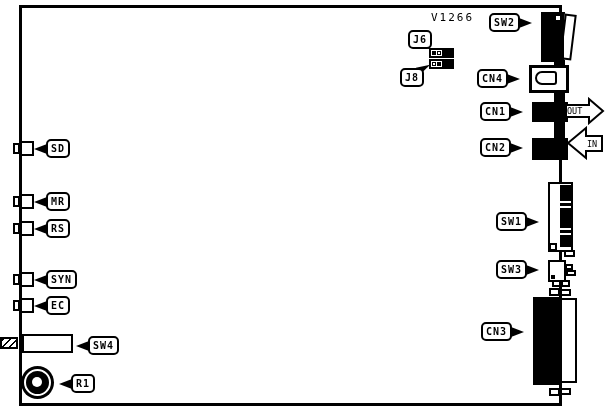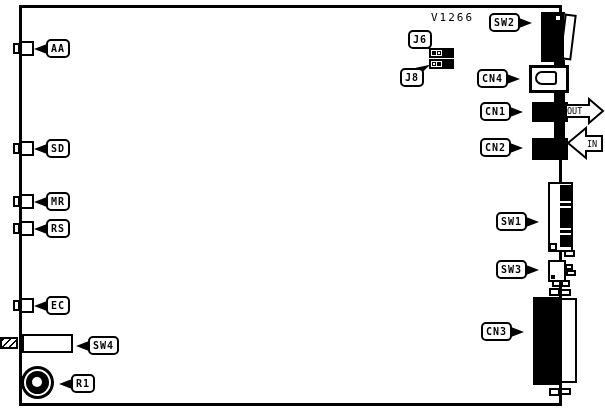--- a/index.html
+++ b/index.html
@@ -69,43 +69,43 @@
   .r1-dot   { position:absolute; left:11px; top:11px; width:10px; height:10px; background:#fff; border-radius:50%; }
   svg text  { font-family:"DejaVu Sans Mono", monospace; fill:#000; }
 </style>
 </head>
 <body>
 
 <div class="canvas">
   <div class="board"></div>
   <div class="version" style="left:431px;top:11px">V1266</div>
 
-  <div class="led-row" style="top:39px">
-      <span class="led-pin"></span>
-      <span class="led-sq"></span>
-      <span class="tri tri-left"></span>
-      <span class="label-box">AA</span>
-    </div>
   <div class="led-row" style="top:139px">
       <span class="led-pin"></span>
       <span class="led-sq"></span>
       <span class="tri tri-left"></span>
       <span class="label-box">SD</span>
     </div>
   <div class="led-row" style="top:192px">
       <span class="led-pin"></span>
       <span class="led-sq"></span>
       <span class="tri tri-left"></span>
       <span class="label-box">MR</span>
     </div>
   <div class="led-row" style="top:219px">
       <span class="led-pin"></span>
       <span class="led-sq"></span>
       <span class="tri tri-left"></span>
       <span class="label-box">RS</span>
+    </div>
+  <div class="led-row" style="top:270px">
+      <span class="led-pin"></span>
+      <span class="led-sq"></span>
+      <span class="tri tri-left"></span>
+      <span class="label-box">SYN</span>
     </div>
   <div class="led-row" style="top:296px">
       <span class="led-pin"></span>
       <span class="led-sq"></span>
       <span class="tri tri-left"></span>
       <span class="label-box">EC</span>
     </div>
 
   <div class="tag" style="left:408px;top:30px">
       <span class="label-box">J6</span>

